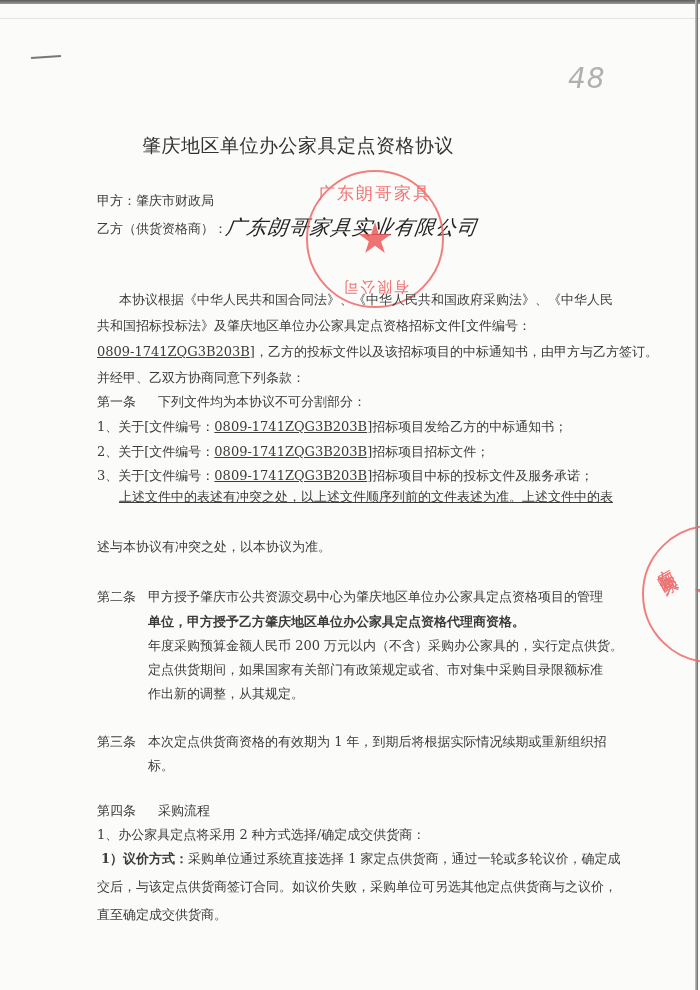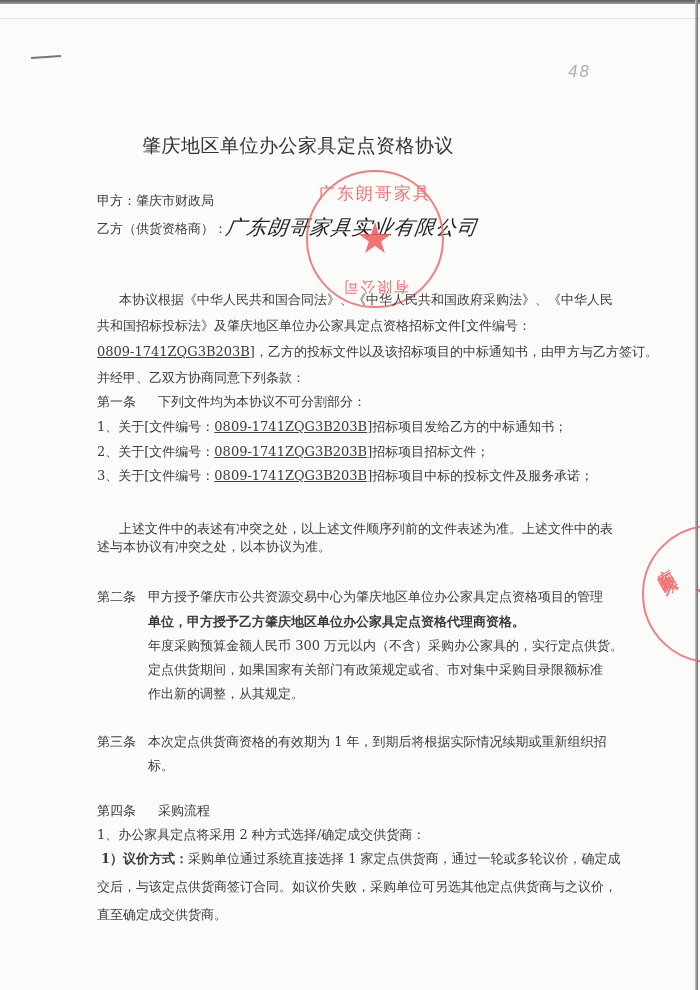--- a/index.html
+++ b/index.html
@@ -9,21 +9,21 @@
     font-family: "DejaVu Serif", "Liberation Serif", serif;
     color: #3a3a3a;
   }
   .top-edge { position: absolute; left: 0; top: 0; width: 700px; height: 4px;
     background: linear-gradient(#5a5a5a, #9a9a9a); }
   .top-fold { position: absolute; left: 0; top: 18px; width: 700px; height: 1px; background: #e4e4e4; }
   .right-edge { position: absolute; right: 2px; top: 0; width: 3px; height: 990px;
     background: linear-gradient(to right, #c8c8c8, #6a6a6a); }
   .dash-mark { position: absolute; left: 31px; top: 56px; width: 30px; height: 2px; background: #777; transform: rotate(-4deg); }
   .page-num { position: absolute; left: 568px; top: 62px; font-family: "DejaVu Sans", sans-serif;
-    font-size: 16px; color: #b0b0b0; font-style: italic; letter-spacing: 1px; }
+    font-size: 28px; color: #b0b0b0; font-style: italic; letter-spacing: 1px; }
   .title { position: absolute; left: 0; width: 596px; top: 133px; text-align: center;
     font-size: 19px; color: #333; letter-spacing: 0.5px; }
   .line { position: absolute; font-size: 13px; white-space: nowrap; color: #3c3c3c; }
   .doc-no { text-decoration: underline; font-family: "DejaVu Serif", serif; }
   .bold { font-weight: bold; }
   .signature { position: absolute; left: 226px; top: 214px; font-family: "DejaVu Sans", sans-serif;
     font-size: 20px; color: #222; font-style: italic; transform: skewX(-8deg); letter-spacing: 1px; white-space: nowrap; }
   .seal { position: absolute; border: 2.5px solid #ef6b6b; border-radius: 50%; color: #ee5c5c; }
   .seal-main { left: 306px; top: 170px; width: 134px; height: 134px; opacity: 0.85; }
   .seal-side { left: 642px; top: 525px; width: 134px; height: 134px; opacity: 0.85; }
@@ -60,27 +60,27 @@
 <div class="line" style="left:119px;top:291px;">本协议根据《中华人民共和国合同法》、《中华人民共和国政府采购法》、《中华人民</div>
 <div class="line" style="left:97px;top:317px;">共和国招标投标法》及肇庆地区单位办公家具定点资格招标文件[文件编号：</div>
 <div class="line" style="left:97px;top:343px;"><span class="doc-no">0809-1741ZQG3B203B</span><span>]，乙方的投标文件以及该招标项目的中标通知书，由甲方与乙方签订。</span></div>
 <div class="line" style="left:97px;top:369px;">并经甲、乙双方协商同意下列条款：</div>
 
 <div class="line" style="left:97px;top:393px;"><span>第一条</span><span style="display:inline-block;width:22px;"></span><span>下列文件均为本协议不可分割部分：</span></div>
 <div class="line" style="left:97px;top:418px;"><span>1、关于[文件编号：</span><span class="doc-no">0809-1741ZQG3B203B</span><span>]招标项目发给乙方的中标通知书；</span></div>
 <div class="line" style="left:97px;top:443px;"><span>2、关于[文件编号：</span><span class="doc-no">0809-1741ZQG3B203B</span><span>]招标项目招标文件；</span></div>
 <div class="line" style="left:97px;top:467px;"><span>3、关于[文件编号：</span><span class="doc-no">0809-1741ZQG3B203B</span><span>]招标项目中标的投标文件及服务承诺；</span></div>
 
-<div class="line" style="left:119px;top:520px;">上述文件中的表述有冲突之处，以上述文件顺序列前的文件表述为准。上述文件中的表</div>
+<div class="line" style="left:119px;top:488px;text-decoration:underline;">上述文件中的表述有冲突之处，以上述文件顺序列前的文件表述为准。上述文件中的表</div>
 <div class="line" style="left:97px;top:538px;">述与本协议有冲突之处，以本协议为准。</div>
 
 <div class="line" style="left:97px;top:588px;">第二条</div>
 <div class="line" style="left:148px;top:588px;">甲方授予肇庆市公共资源交易中心为肇庆地区单位办公家具定点资格项目的管理</div>
 <div class="line" style="left:148px;top:613px;font-weight:bold;">单位，甲方授予乙方肇庆地区单位办公家具定点资格代理商资格。</div>
-<div class="line" style="left:148px;top:637px;">年度采购预算金额人民币 300 万元以内（不含）采购办公家具的，实行定点供货。</div>
+<div class="line" style="left:148px;top:637px;">年度采购预算金额人民币 200 万元以内（不含）采购办公家具的，实行定点供货。</div>
 <div class="line" style="left:148px;top:661px;">定点供货期间，如果国家有关部门有政策规定或省、市对集中采购目录限额标准</div>
 <div class="line" style="left:148px;top:685px;text-align:right;">作出新的调整，从其规定。</div>
 
 <div class="line" style="left:97px;top:733px;">第三条</div>
 <div class="line" style="left:148px;top:733px;">本次定点供货商资格的有效期为 1 年，到期后将根据实际情况续期或重新组织招</div>
 <div class="line" style="left:148px;top:757px;">标。</div>
 
 <div class="seal seal-side">
   <div class="seal-side-text">广东朗哥家具</div>
   <div class="seal-star"></div>

